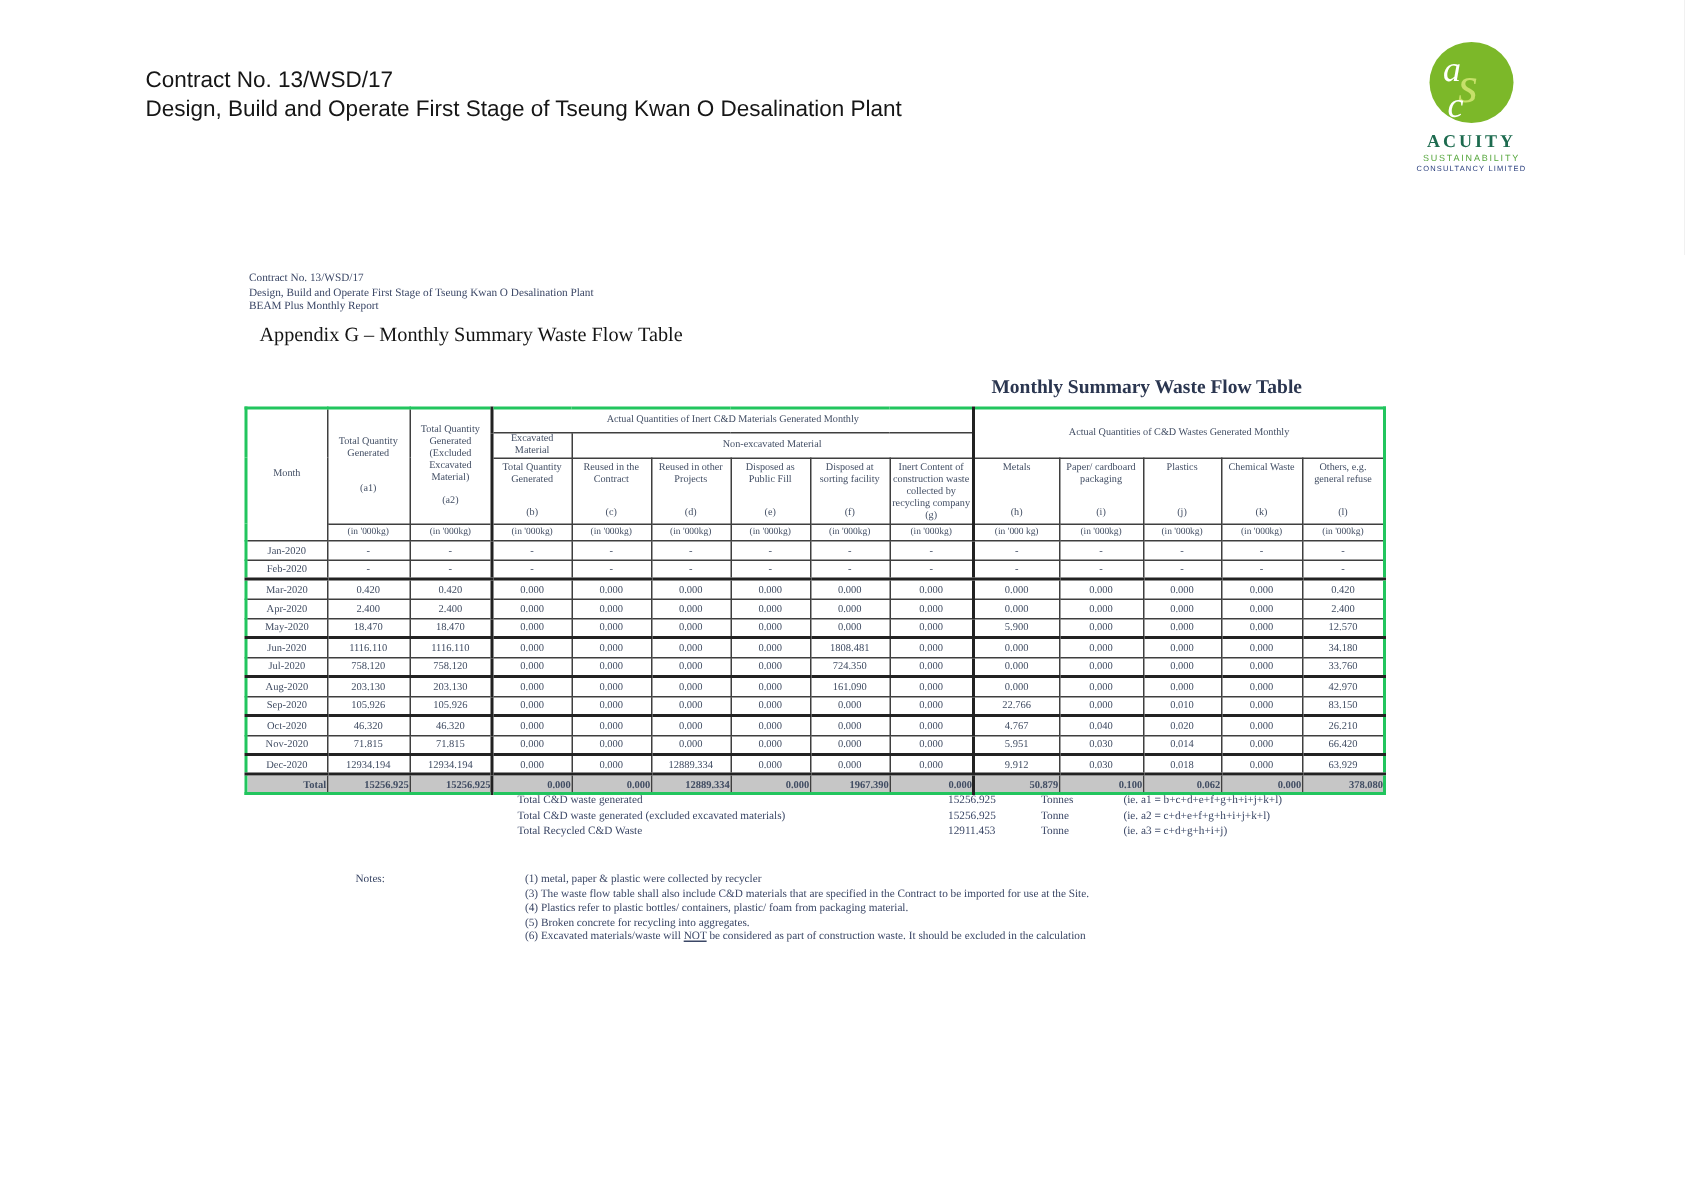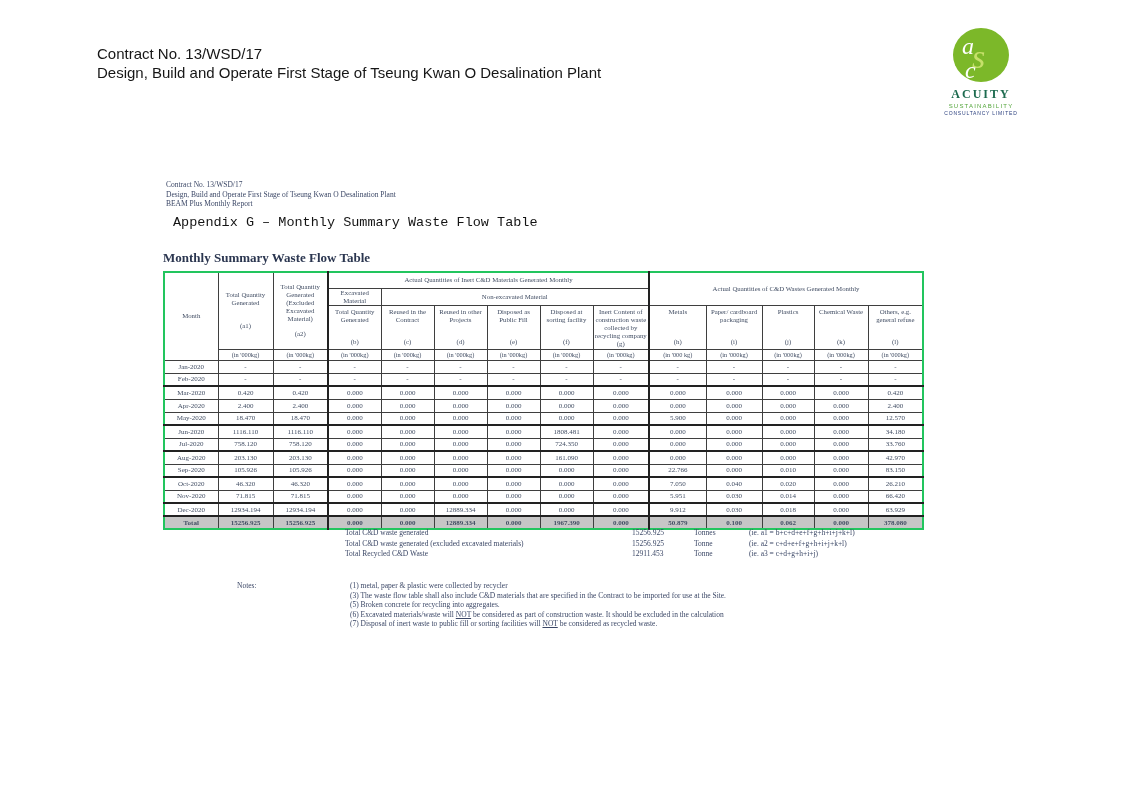--- a/index.html
+++ b/index.html
@@ -14,41 +14,41 @@
     font-family:"Liberation Sans", sans-serif; font-size:15px; line-height:19px; color:#161616;
   }
   
   .logo { position:absolute; left:931px; top:26px; width:100px; text-align:center; }
   .logo svg { display:block; margin:0 auto; }
   .logo-name { font-family:"Liberation Serif", serif; font-weight:bold; font-size:12px; letter-spacing:2px; color:#1d6b4f; margin-top:1px; }
   .logo-sub1 { font-family:"Liberation Sans", sans-serif; font-size:6px; letter-spacing:1.2px; color:#55a63c; margin-top:1px; }
   .logo-sub2 { font-family:"Liberation Sans", sans-serif; font-size:5px; letter-spacing:0.8px; color:#2a3f7e; margin-top:1px; }
   
   .doc-header { position:absolute; left:166px; top:180px; font-size:7.5px; line-height:9.5px; color:#3b4766; }
-  .appendix-title { position:absolute; left:173px; top:215px; font-family:Liberation Mono, monospace; font-size:13.5px; color:#141414; }
-  .table-title { position:absolute; left:163px; top:250px; width:705px; text-align:left; font-weight:bold; font-size:13px; color:#2b3650; }
+  .appendix-title { position:absolute; left:173px; top:215px; font-family:Liberation Serif, serif; font-size:13.5px; color:#141414; }
+  .table-title { position:absolute; left:163px; top:250px; width:705px; text-align:right; font-weight:bold; font-size:13px; color:#2b3650; }
   
   table.wft { position:absolute; left:163px; top:271px; width:705px; border-collapse:collapse; table-layout:fixed; }
   table.wft th, table.wft td {
     border:1px solid #3f3f3f; color:#414d63; text-align:center; vertical-align:middle;
     font-size:7px; line-height:8px; overflow:hidden; padding:0;
   }
   table.wft th { font-size:6.8px; font-weight:normal; }
   table.wft { border:2px solid #22c55e; }
   tr.r1 th { height:16px; }
   tr.r2 th { height:13px; }
   tr.r3 th { height:44px; }
   tr.units th { height:11px; font-size:6.3px; }
   .hcell { display:flex; flex-direction:column; justify-content:space-evenly; align-items:center; height:70px; padding:1px; }
   .hcell2 { display:flex; flex-direction:column; justify-content:space-between; align-items:center; height:42px; padding:2px 1px; }
   table.wft td { height:13px; }
   col.c-month { width:54px; }
   .sep-left { border-left:2px solid #222 !important; }
   tbody tr.grp td { border-bottom-width:2px; border-bottom-color:#222; }
-  tr.total-row td { background:#c6c6c6; font-weight:bold; border-top:2px solid #222; }
+  tr.total-row td { background:#c6c6c6; font-weight:bold; border-top:2px solid #222;text-align:right; }
   
   .summary { position:absolute; left:345px; top:528px; width:560px; font-size:7.5px; color:#3b4766; }
   .summary-row { display:grid; grid-template-columns:287px 62px 55px auto; line-height:10.5px; }
   
   .notes-label { position:absolute; left:237px; top:581px; font-size:7.5px; color:#3b4766; }
   .notes { position:absolute; left:350px; top:581px; width:560px; font-size:7.5px; line-height:9.6px; color:#3b4766; }
   .notes u { text-decoration:underline; }
 </style>
 </head>
 <body>
@@ -354,21 +354,21 @@
         <tr>
           <td>Oct-2020</td>
           <td>46.320</td>
           <td>46.320</td>
           <td class="sep-left">0.000</td>
           <td>0.000</td>
           <td>0.000</td>
           <td>0.000</td>
           <td>0.000</td>
           <td>0.000</td>
-          <td class="sep-left">7.050</td>
+          <td class="sep-left">4.767</td>
           <td>0.040</td>
           <td>0.020</td>
           <td>0.000</td>
           <td>26.210</td>
         </tr>
         <tr class="grp">
           <td>Nov-2020</td>
           <td>71.815</td>
           <td>71.815</td>
           <td class="sep-left">0.000</td>
@@ -436,18 +436,18 @@
         <span>12911.453</span>
         <span>Tonne</span>
         <span>(ie. a3 = c+d+g+h+i+j)</span>
       </div>
     </div>
 
   <div class="notes-label">Notes:</div>
   <div class="notes" id="notes">
       <div>(1) metal, paper &amp; plastic were collected by recycler</div>
       <div>(3) The waste flow table shall also include C&amp;D materials that are specified in the Contract to be imported for use at the Site.</div>
+      <div>(4) Plastics refer to plastic bottles/ containers, plastic/ foam from packaging material.</div>
       <div>(5) Broken concrete for recycling into aggregates.</div>
       <div>(6) Excavated materials/waste will <u>NOT</u> be considered as part of construction waste. It should be excluded in the calculation</div>
-      <div>(7) Disposal of inert waste to public fill or sorting facilities will <u>NOT</u> be considered as recycled waste.</div>
     </div>
 
 </div>
 
 </body></html>

